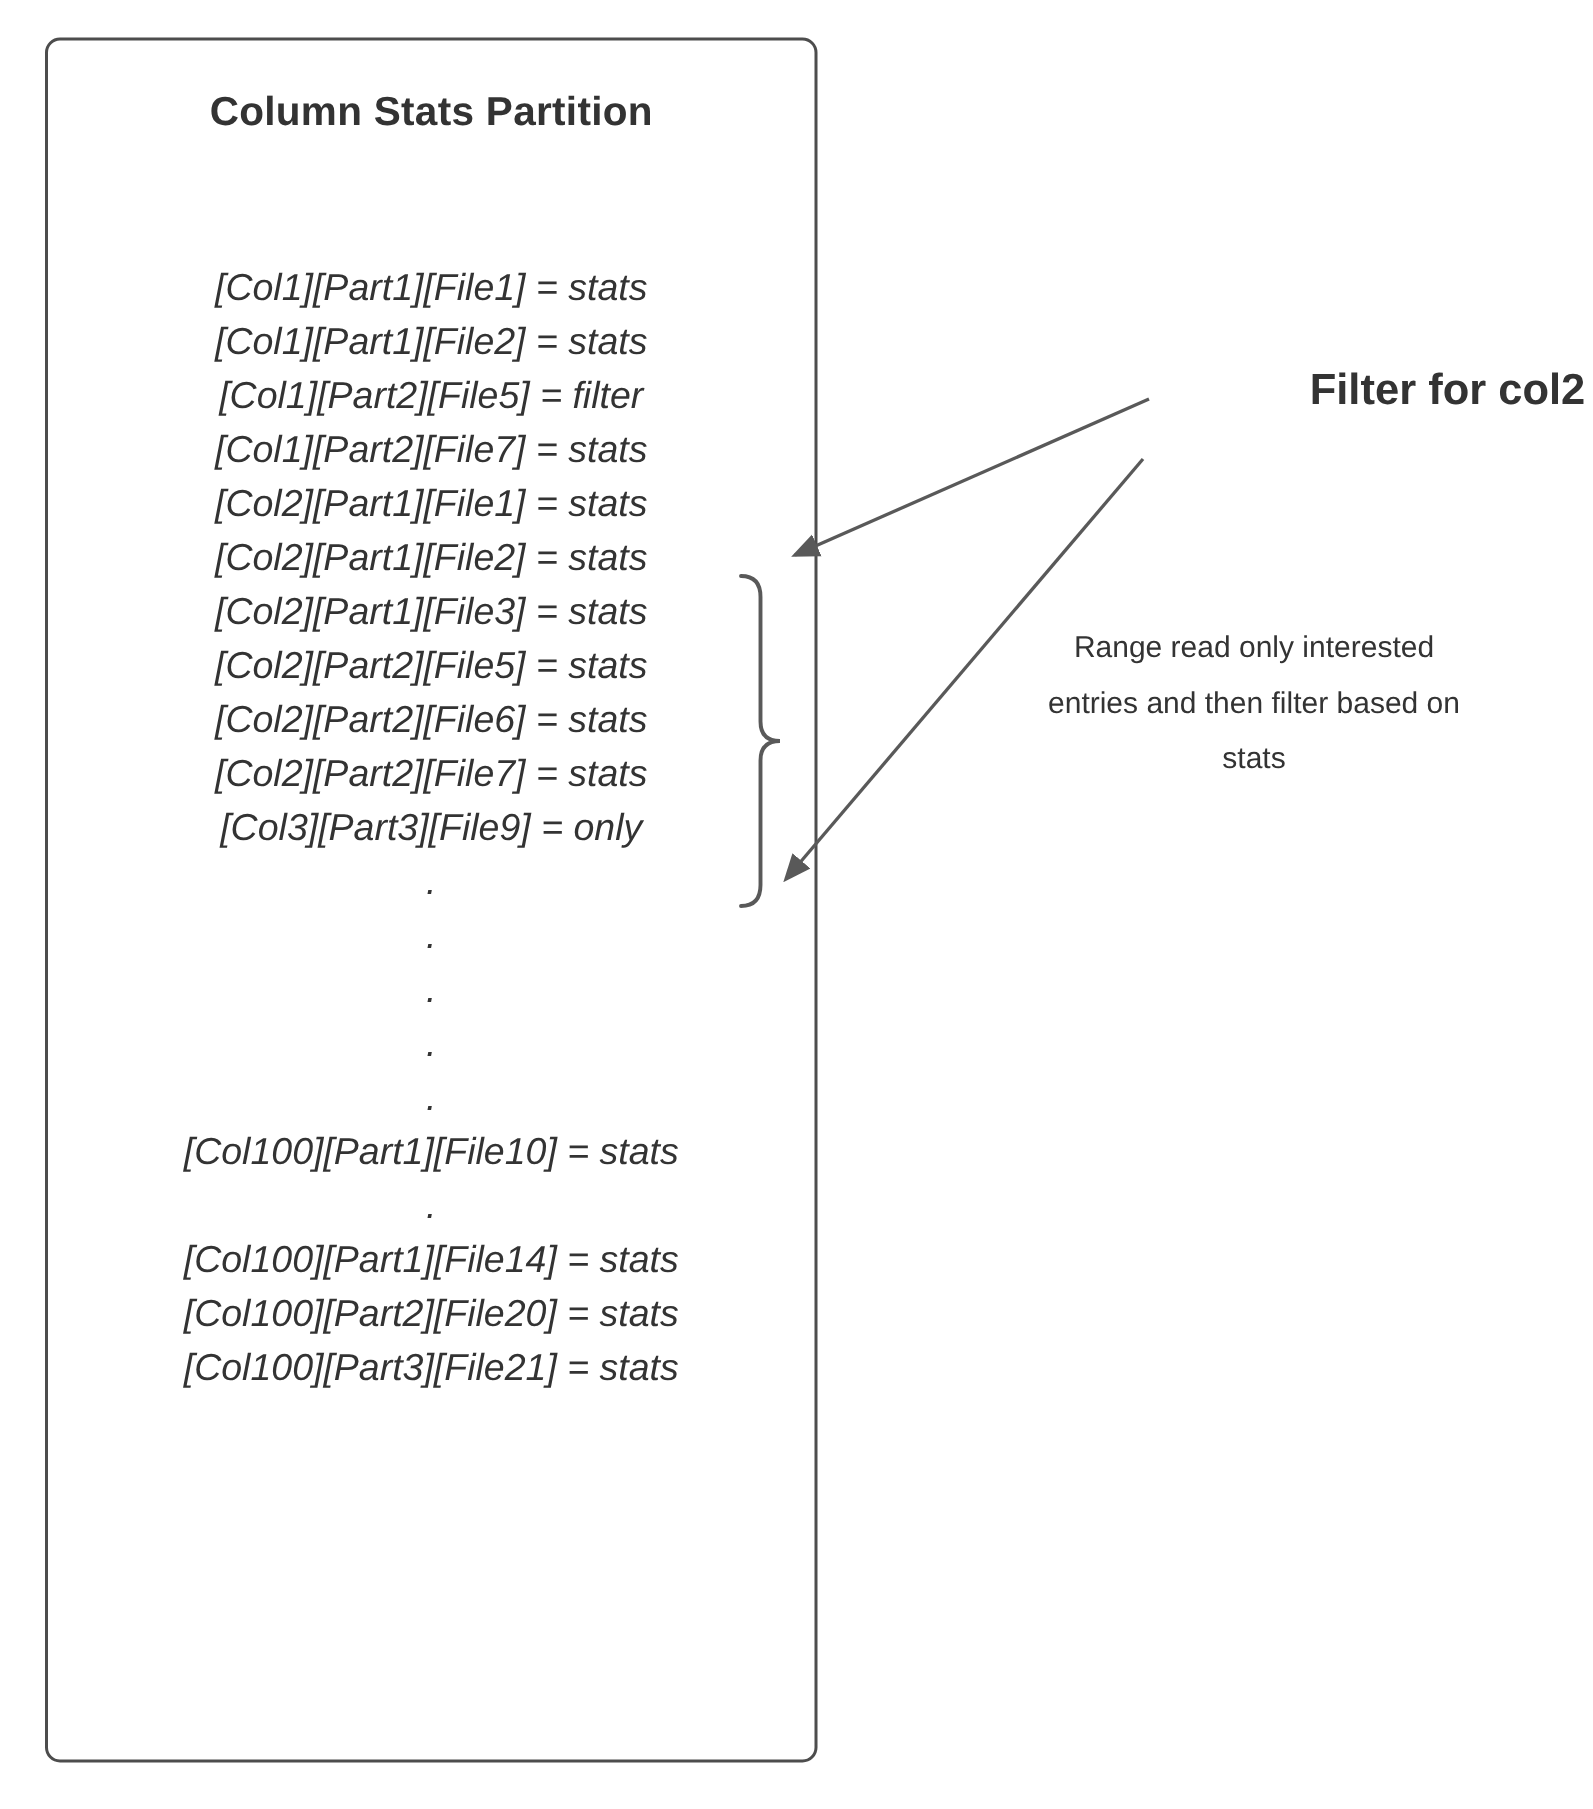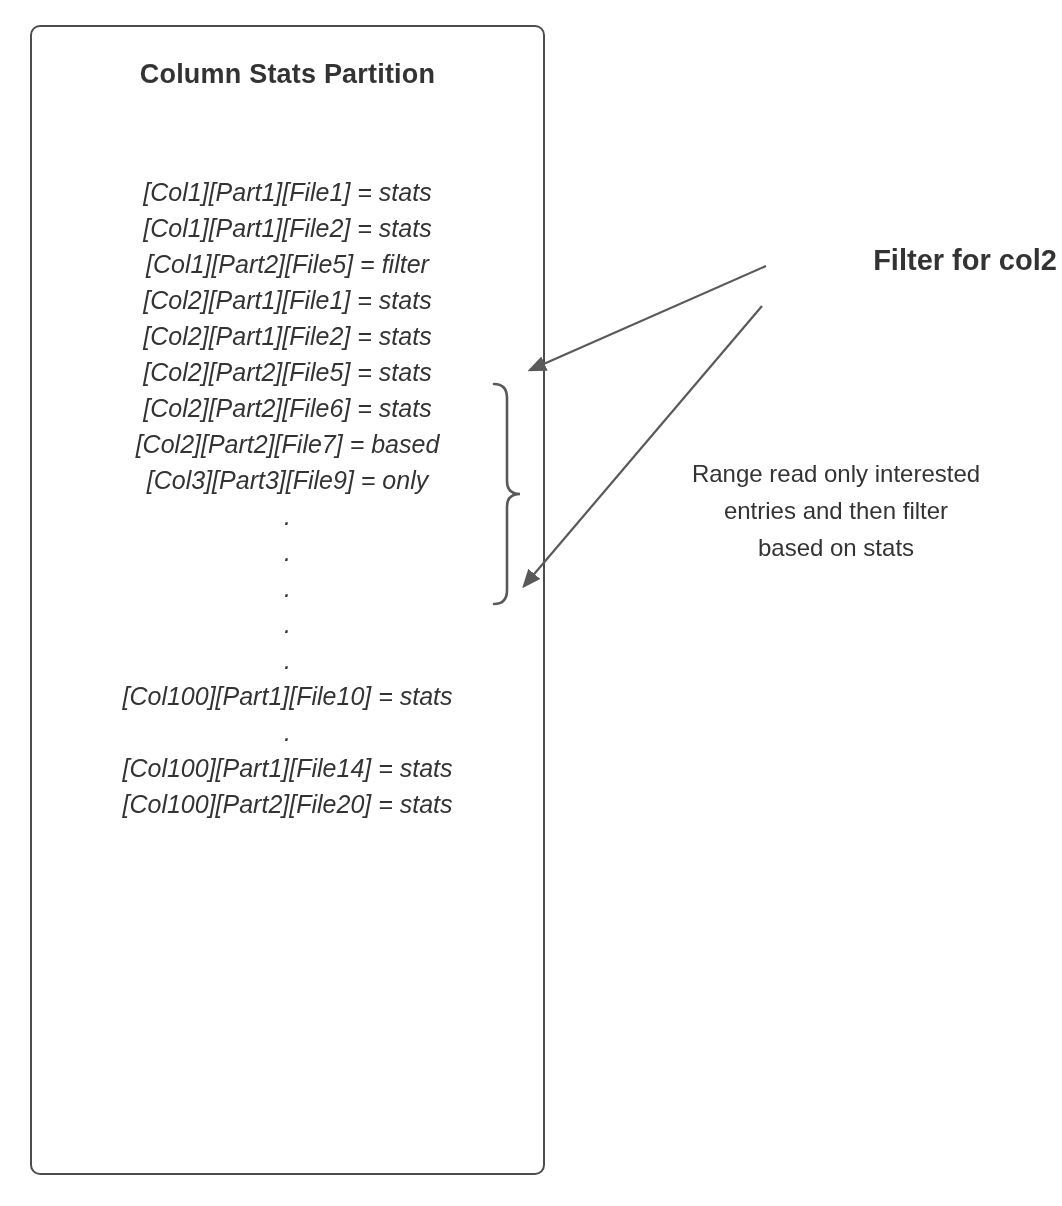--- a/index.html
+++ b/index.html
@@ -61,23 +61,22 @@
     font-size: 29px;
     font-weight: bold;
     white-space: nowrap;
   }
   .annotation-range {
     position: absolute;
     left: 690px;
     top: 414px;
     width: 292px;
     text-align: center;
-    font-size: 24px;
+    font-size: 20px;
     line-height: 37px;
-    margin-top: 41px;
   }
   .overlay-svg {
     position: absolute;
     left: 0;
     top: 0;
     width: 1062px;
     height: 1206px;
     pointer-events: none;
   }
 </style>
@@ -85,35 +84,38 @@
 <body>
 
 <div class="stage">
 
   <div class="partition-box">
     <div class="box-title">Column Stats Partition</div>
     <div class="entries">
         <div class="entry-line">[Col1][Part1][File1] = stats</div>
         <div class="entry-line">[Col1][Part1][File2] = stats</div>
         <div class="entry-line">[Col1][Part2][File5] = filter</div>
+        <div class="entry-line">[Col1][Part2][File7] = stats</div>
         <div class="entry-line">[Col2][Part1][File1] = stats</div>
         <div class="entry-line">[Col2][Part1][File2] = stats</div>
+        <div class="entry-line">[Col2][Part1][File3] = stats</div>
         <div class="entry-line">[Col2][Part2][File5] = stats</div>
         <div class="entry-line">[Col2][Part2][File6] = stats</div>
-        <div class="entry-line">[Col2][Part2][File7] = based</div>
+        <div class="entry-line">[Col2][Part2][File7] = stats</div>
         <div class="entry-line">[Col3][Part3][File9] = only</div>
         <div class="entry-line dot">.</div>
         <div class="entry-line dot">.</div>
         <div class="entry-line dot">.</div>
         <div class="entry-line dot">.</div>
         <div class="entry-line dot">.</div>
         <div class="entry-line">[Col100][Part1][File10] = stats</div>
         <div class="entry-line dot">.</div>
         <div class="entry-line">[Col100][Part1][File14] = stats</div>
         <div class="entry-line">[Col100][Part2][File20] = stats</div>
+        <div class="entry-line">[Col100][Part3][File21] = stats</div>
       </div>
   </div>
 
   <div class="annotation-filter">Filter for col2</div>
 
   <div class="annotation-range">Range read only interested entries and then filter based on stats</div>
 
   <svg class="overlay-svg" viewBox="0 0 1062 1206" xmlns="http://www.w3.org/2000/svg">
     <defs>
       <marker id="arrowhead" viewBox="0 0 10 10" refX="8.5" refY="5" markerWidth="8.5" markerHeight="8.5" orient="auto-start-reverse">

